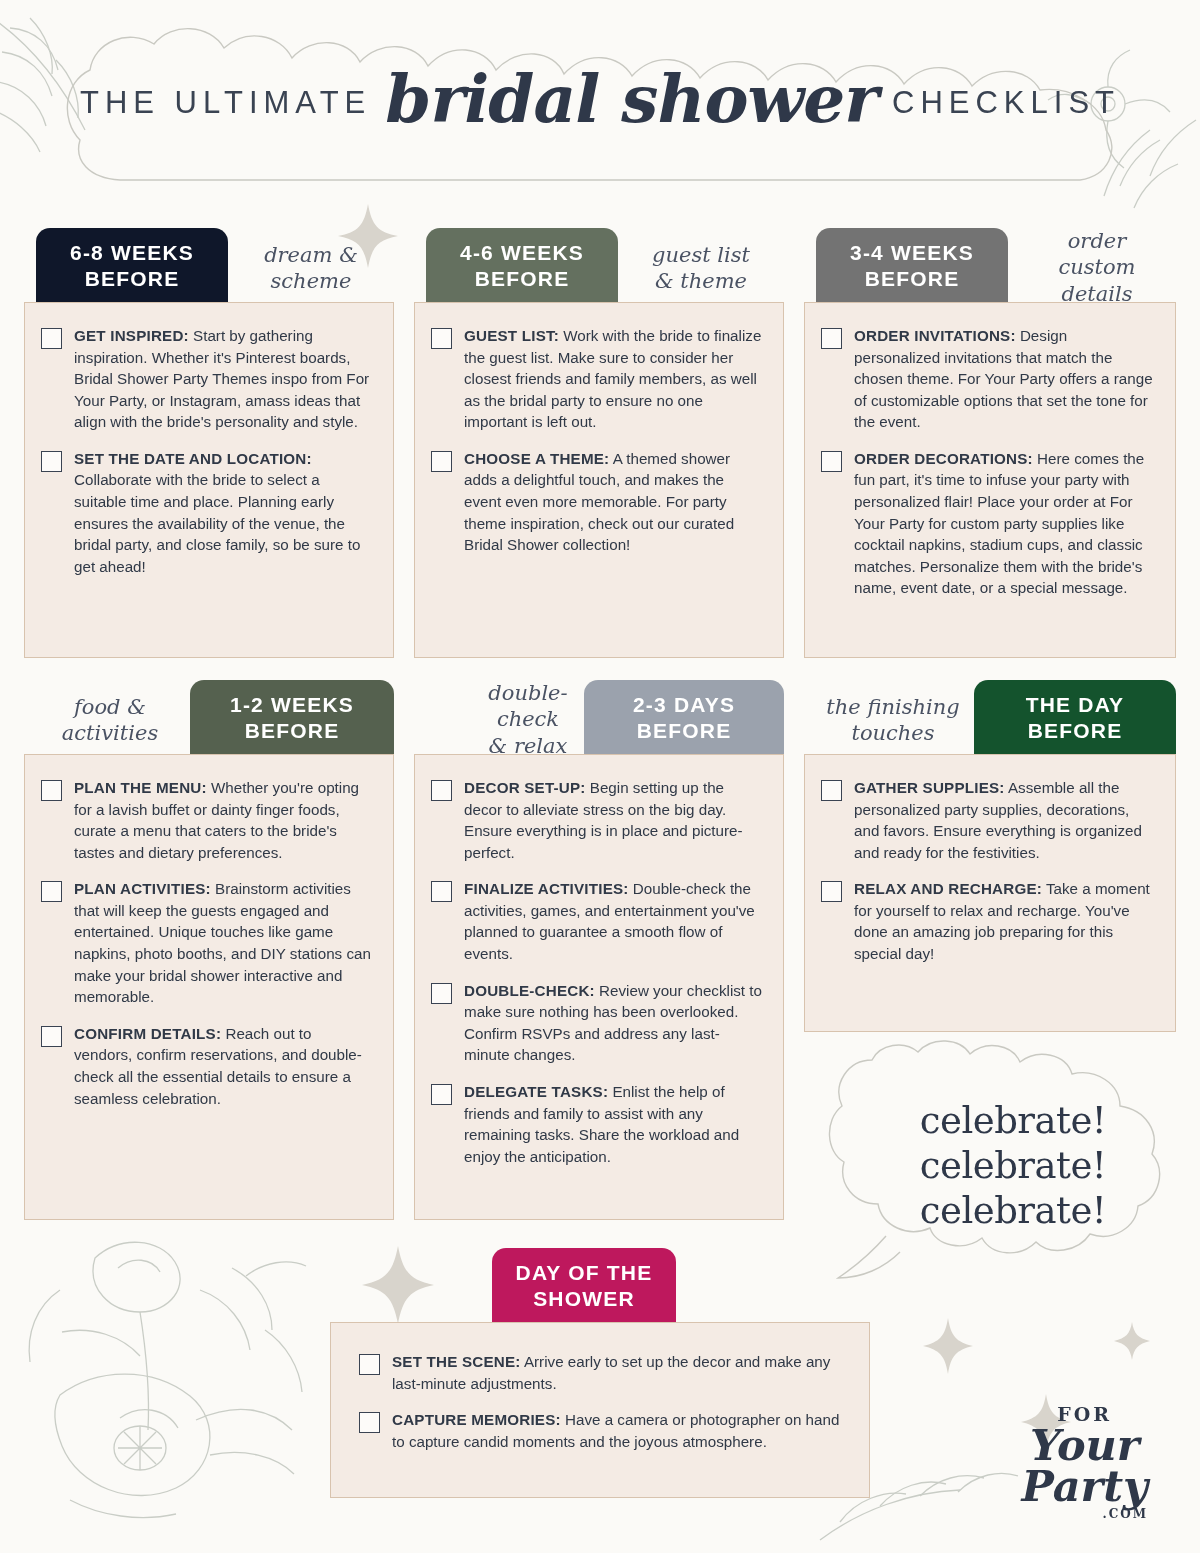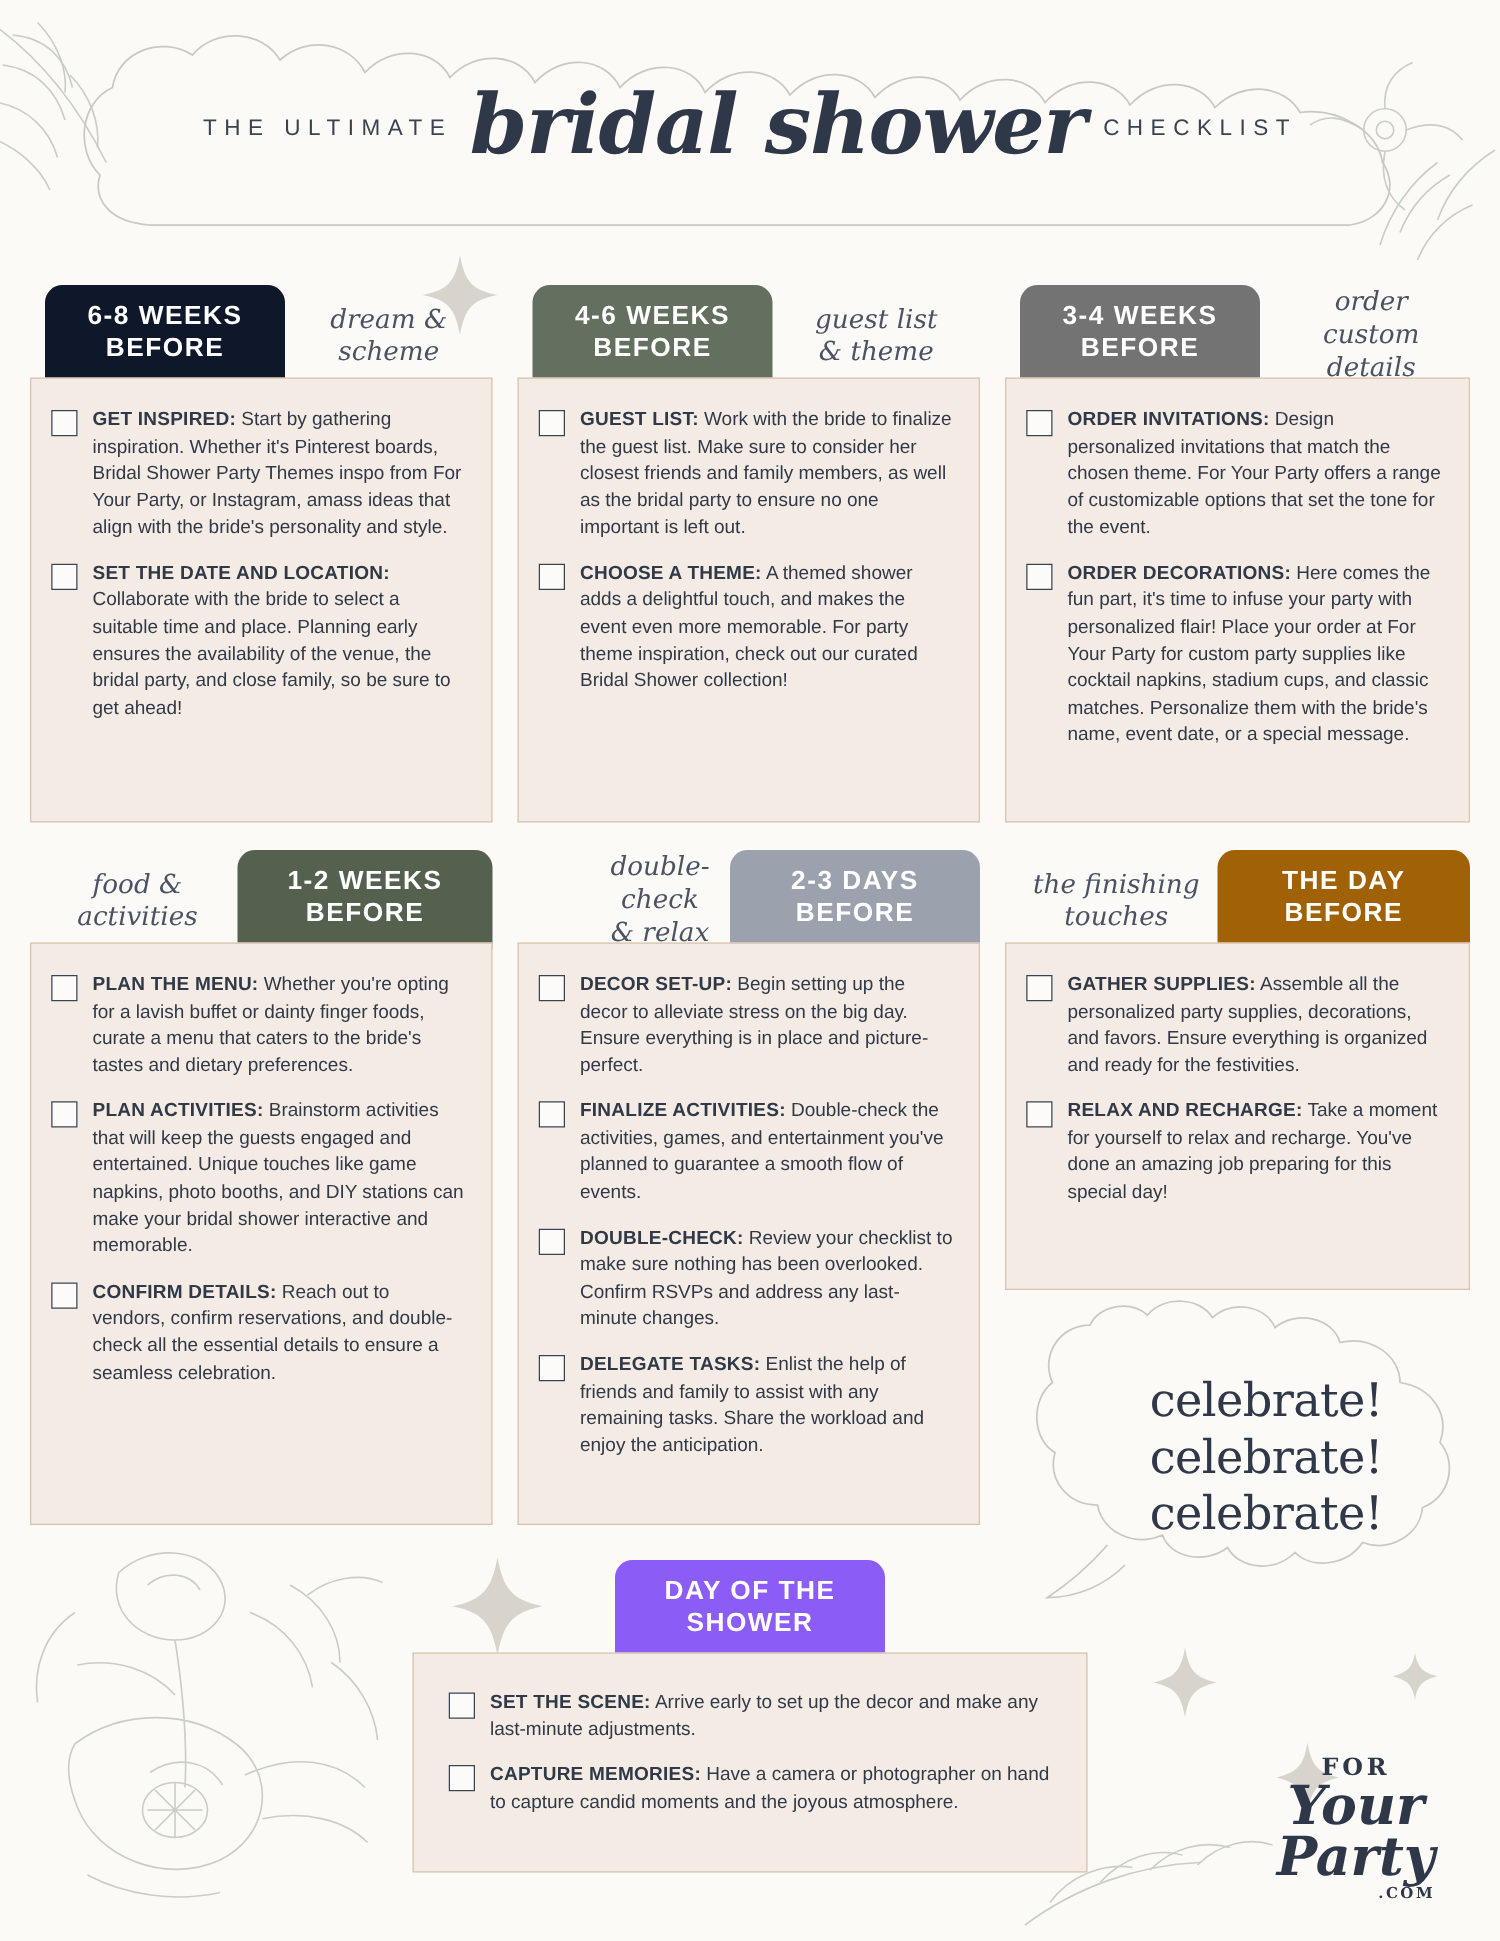--- a/index.html
+++ b/index.html
@@ -40,21 +40,21 @@
     left: 0;
     width: 100%;
     height: 100%;
     display: flex;
     align-items: center;
     justify-content: center;
     gap: 14px;
     white-space: nowrap;
   }
   .title-small {
-    font-size: 18px;
+    font-size: 31px;
     letter-spacing: 6px;
     color: #3a4352;
     font-weight: 400;
   }
   .title-script {
     font-family: "DejaVu Serif", serif;
     font-style: italic;
     font-weight: bold;
     font-size: 66px;
     color: #2f3849;
@@ -358,21 +358,21 @@
       <span class="item-text"><b>DOUBLE-CHECK:</b><span> Review your checklist to make sure nothing has been overlooked. Confirm RSVPs and address any last-minute changes.</span></span>
     </div>
     <div class="item">
       <span class="checkbox"></span>
       <span class="item-text"><b>DELEGATE TASKS:</b><span> Enlist the help of friends and family to assist with any remaining tasks. Share the workload and enjoy the anticipation.</span></span>
     </div>
   </div>
 </div>
 
 <div class="card" style="left:804px; top:680px; width:372px; height:352px;">
-  <div class="card-tab" style="left:170px; width:202px; background:#a16207;">
+  <div class="card-tab" style="left:170px; width:202px; background:#14532d;">
     <div>THE DAY</div>
     <div>BEFORE</div>
   </div>
   <div class="script-label" style="left:6px; top:14px; width:166px; white-space:pre-line;">the finishing
 touches</div>
   <div class="card-body" style="left:0; top:74px; width:372px; height:278px;">
     <div class="item">
       <span class="checkbox"></span>
       <span class="item-text"><b>GATHER SUPPLIES:</b><span> Assemble all the personalized party supplies, decorations, and favors. Ensure everything is organized and ready for the festivities.</span></span>
     </div>
@@ -389,21 +389,21 @@
     <path d="M78,196 C64,212 48,226 30,238 C54,238 76,228 92,212" fill="none" stroke="#c9c9c2" stroke-width="1.4"></path>
   </svg>
   <div class="celebrate-text">
     <div class="celebrate-line">celebrate!</div>
     <div class="celebrate-line">celebrate!</div>
     <div class="celebrate-line">celebrate!</div>
   </div>
 </div>
 
 <div class="card" style="left:330px; top:1248px; width:540px; height:250px;">
-  <div class="card-tab" style="left:162px; width:216px; background:#8b5cf6;">
+  <div class="card-tab" style="left:162px; width:184px; background:#be185d;">
     <div>DAY OF THE</div>
     <div>SHOWER</div>
   </div>
   <div class="card-body" style="left:0; top:74px; width:540px; height:176px; padding-top:28px; padding-left:28px; padding-right:28px;">
     <div class="item">
       <span class="checkbox"></span>
       <span class="item-text"><b>SET THE SCENE:</b><span> Arrive early to set up the decor and make any last-minute adjustments.</span></span>
     </div>
     <div class="item">
       <span class="checkbox"></span>

